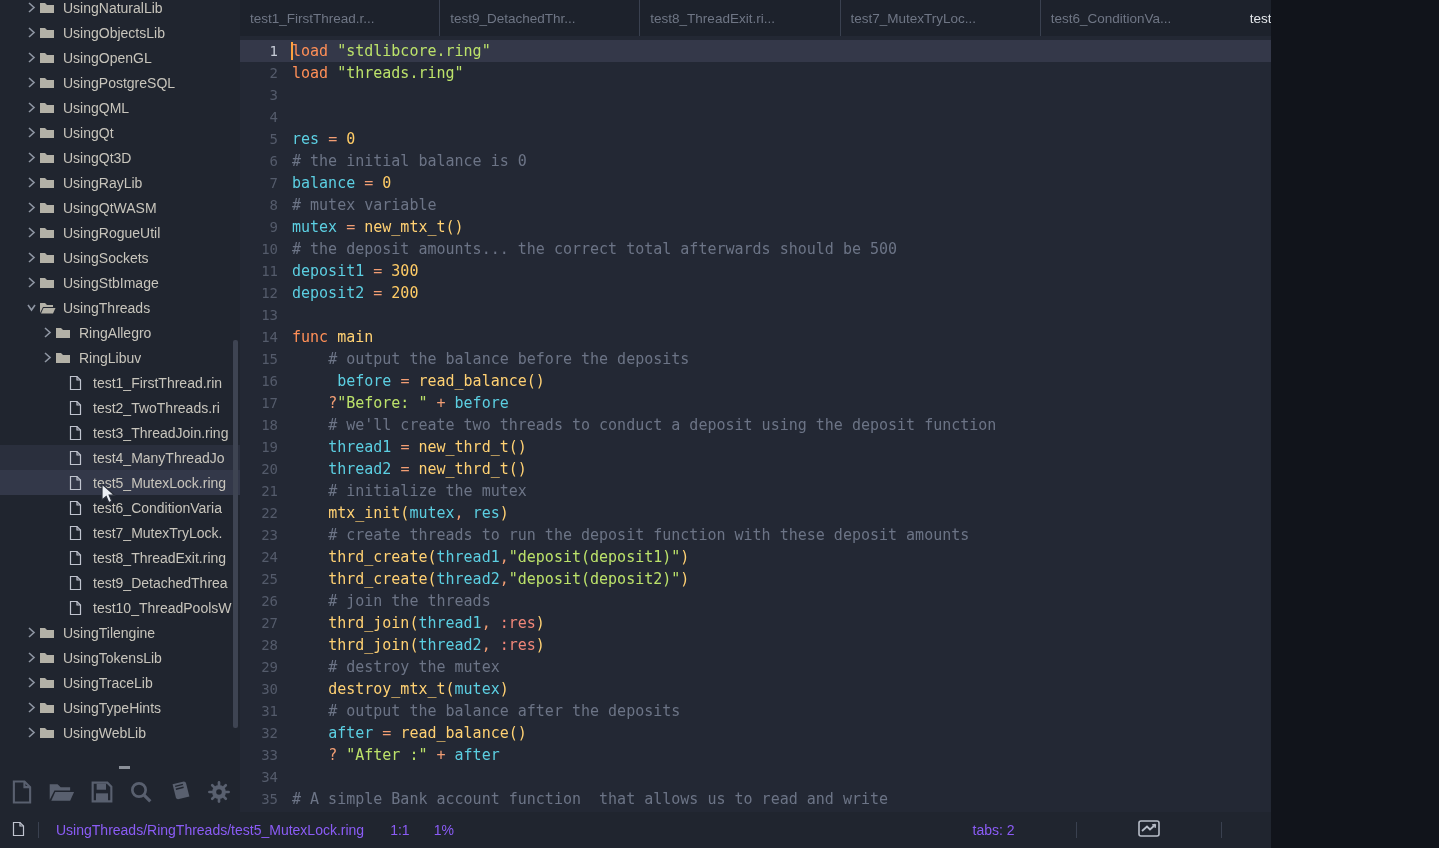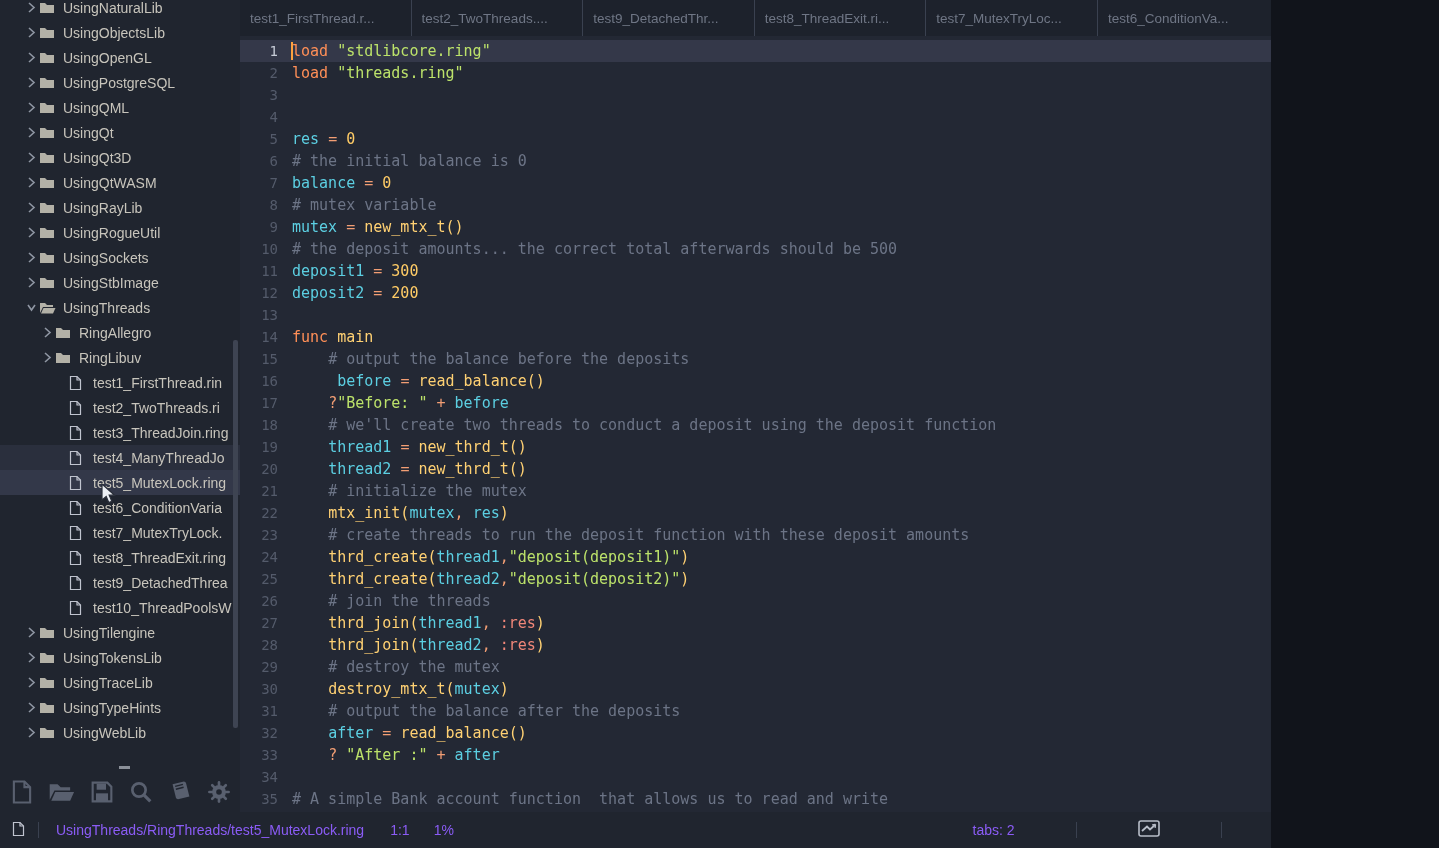--- a/index.html
+++ b/index.html
@@ -199,34 +199,34 @@
           <span class="tw-chevron">
             <svg width="9" height="13" viewBox="0 0 9 13">
               <path d="M2 2 L7 6.5 L2 11" fill="none" stroke="#8f96a3" stroke-width="1.6"></path>
             </svg>
           </span>
           <span class="tw-icon">
             <svg width="16" height="14" viewBox="0 0 16 14">
               <path d="M1 2 h5 l2 2 h7 v8 h-14 z" fill="#b3b1a7"></path>
             </svg>
           </span>
+          <span class="tw-label">UsingRayLib</span>
+        </div>
+        <div class="tree-row lvl0">
+          <span class="tw-chevron">
+            <svg width="9" height="13" viewBox="0 0 9 13">
+              <path d="M2 2 L7 6.5 L2 11" fill="none" stroke="#8f96a3" stroke-width="1.6"></path>
+            </svg>
+          </span>
+          <span class="tw-icon">
+            <svg width="16" height="14" viewBox="0 0 16 14">
+              <path d="M1 2 h5 l2 2 h7 v8 h-14 z" fill="#b3b1a7"></path>
+            </svg>
+          </span>
           <span class="tw-label">UsingQtWASM</span>
-        </div>
-        <div class="tree-row lvl0">
-          <span class="tw-chevron">
-            <svg width="9" height="13" viewBox="0 0 9 13">
-              <path d="M2 2 L7 6.5 L2 11" fill="none" stroke="#8f96a3" stroke-width="1.6"></path>
-            </svg>
-          </span>
-          <span class="tw-icon">
-            <svg width="16" height="14" viewBox="0 0 16 14">
-              <path d="M1 2 h5 l2 2 h7 v8 h-14 z" fill="#b3b1a7"></path>
-            </svg>
-          </span>
-          <span class="tw-label">UsingRayLib</span>
         </div>
         <div class="tree-row lvl0">
           <span class="tw-chevron">
             <svg width="9" height="13" viewBox="0 0 9 13">
               <path d="M2 2 L7 6.5 L2 11" fill="none" stroke="#8f96a3" stroke-width="1.6"></path>
             </svg>
           </span>
           <span class="tw-icon">
             <svg width="16" height="14" viewBox="0 0 16 14">
               <path d="M1 2 h5 l2 2 h7 v8 h-14 z" fill="#b3b1a7"></path>
@@ -518,23 +518,20 @@
             <circle cx="9" cy="9" r="2.1" fill="#20252f"></circle>
           </svg>
         </span>
       </div>
   </aside>
 
   <div class="main">
     <div class="tabbar" id="tabbar">
         <div class="tab">
           <span class="tab-label">test1_FirstThread.r...</span>
-        </div>
-        <div class="tab">
-          <span class="tab-label">test2_TwoThreads....</span>
         </div>
         <div class="tab">
           <span class="tab-label">test9_DetachedThr...</span>
         </div>
         <div class="tab">
           <span class="tab-label">test8_ThreadExit.ri...</span>
         </div>
         <div class="tab">
           <span class="tab-label">test7_MutexTryLoc...</span>
         </div>

